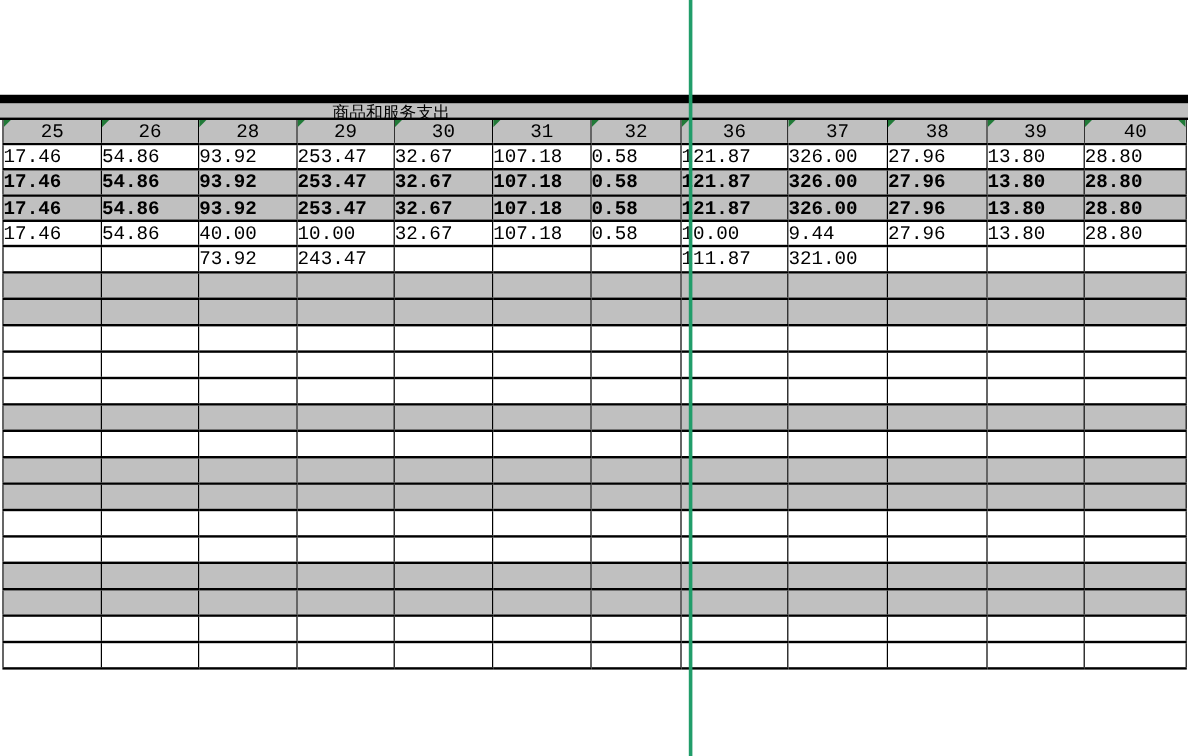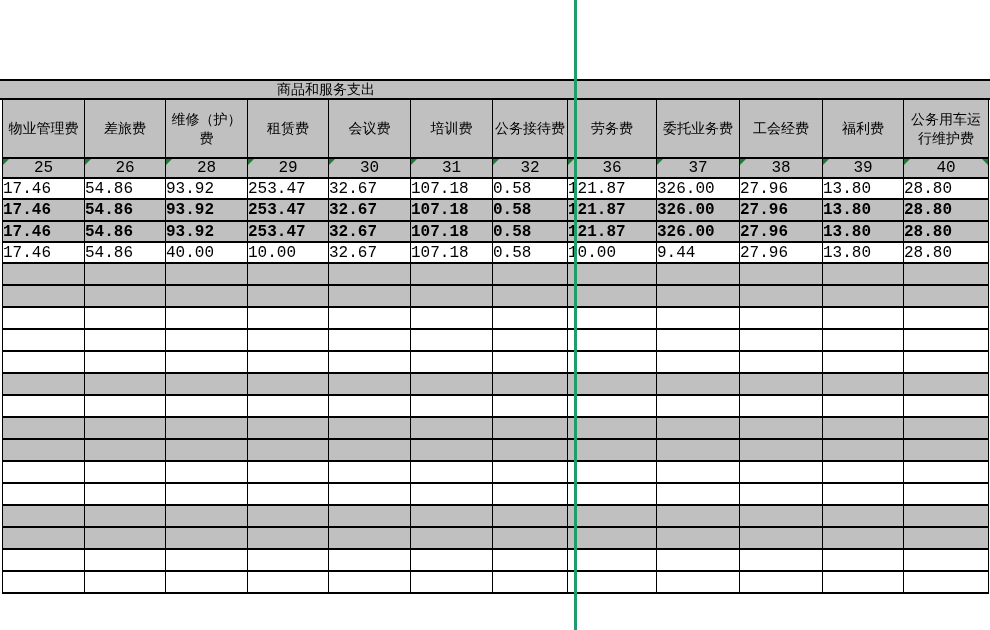--- a/index.html
+++ b/index.html
@@ -10,21 +10,21 @@
   }
   html,body{margin:0;padding:0;}
   body{
     width:990px;height:630px;background:#ffffff;overflow:hidden;position:relative;
     font-family:"Liberation Sans", sans-serif;
   }
   
   .band{
     position:absolute;left:0;top:79px;width:990px;height:21px;box-sizing:border-box;
     background:var(--gray);
-    border-top:2px solid #000000;border-bottom:2px solid var(--border);
+    border-top:7px solid #000000;border-bottom:2px solid var(--border);
   }
   .band span{
     display:block;padding-left:277px;font-size:14px;line-height:17px;color:#000;
     font-family:"DejaVu Serif", serif;white-space:nowrap;
   }
   
   table.sheet{
     position:absolute;left:2px;top:100px;border-collapse:collapse;table-layout:fixed;
   }
   table.sheet td{
@@ -84,34 +84,20 @@
       <col style="width: 82px;">
       <col style="width: 82px;">
       <col style="width: 75px;">
       <col style="width: 89px;">
       <col style="width: 83px;">
       <col style="width: 83px;">
       <col style="width: 81px;">
       <col style="width: 85px;">
     </colgroup>
   <tbody id="sheet-body">
-      <tr class="header-row">
-        <td>物业管理费</td>
-        <td>差旅费</td>
-        <td>维修（护）费</td>
-        <td>租赁费</td>
-        <td>会议费</td>
-        <td>培训费</td>
-        <td>公务接待费</td>
-        <td>劳务费</td>
-        <td>委托业务费</td>
-        <td>工会经费</td>
-        <td>福利费</td>
-        <td>公务用车运行维护费</td>
-      </tr>
       <tr class="number-row">
         <td><div class="tri-l"></div>25</td>
         <td><div class="tri-l"></div>26</td>
         <td><div class="tri-l"></div>28</td>
         <td><div class="tri-l"></div>29</td>
         <td><div class="tri-l"></div>30</td>
         <td><div class="tri-l"></div>31</td>
         <td><div class="tri-l"></div>32</td>
         <td><div class="tri-l"></div>36</td>
         <td><div class="tri-l"></div>37</td>
@@ -168,20 +154,34 @@
         <td>10.00</td>
         <td>32.67</td>
         <td>107.18</td>
         <td>0.58</td>
         <td>10.00</td>
         <td>9.44</td>
         <td>27.96</td>
         <td>13.80</td>
         <td>28.80</td>
       </tr>
+      <tr class="data-row" style="height: 22px;">
+        <td></td>
+        <td></td>
+        <td>73.92</td>
+        <td>243.47</td>
+        <td></td>
+        <td></td>
+        <td></td>
+        <td>111.87</td>
+        <td>321.00</td>
+        <td></td>
+        <td></td>
+        <td></td>
+      </tr>
       <tr class="empty-row">
         <td class="gray"></td>
         <td class="gray"></td>
         <td class="gray"></td>
         <td class="gray"></td>
         <td class="gray"></td>
         <td class="gray"></td>
         <td class="gray"></td>
         <td class="gray"></td>
         <td class="gray"></td>

